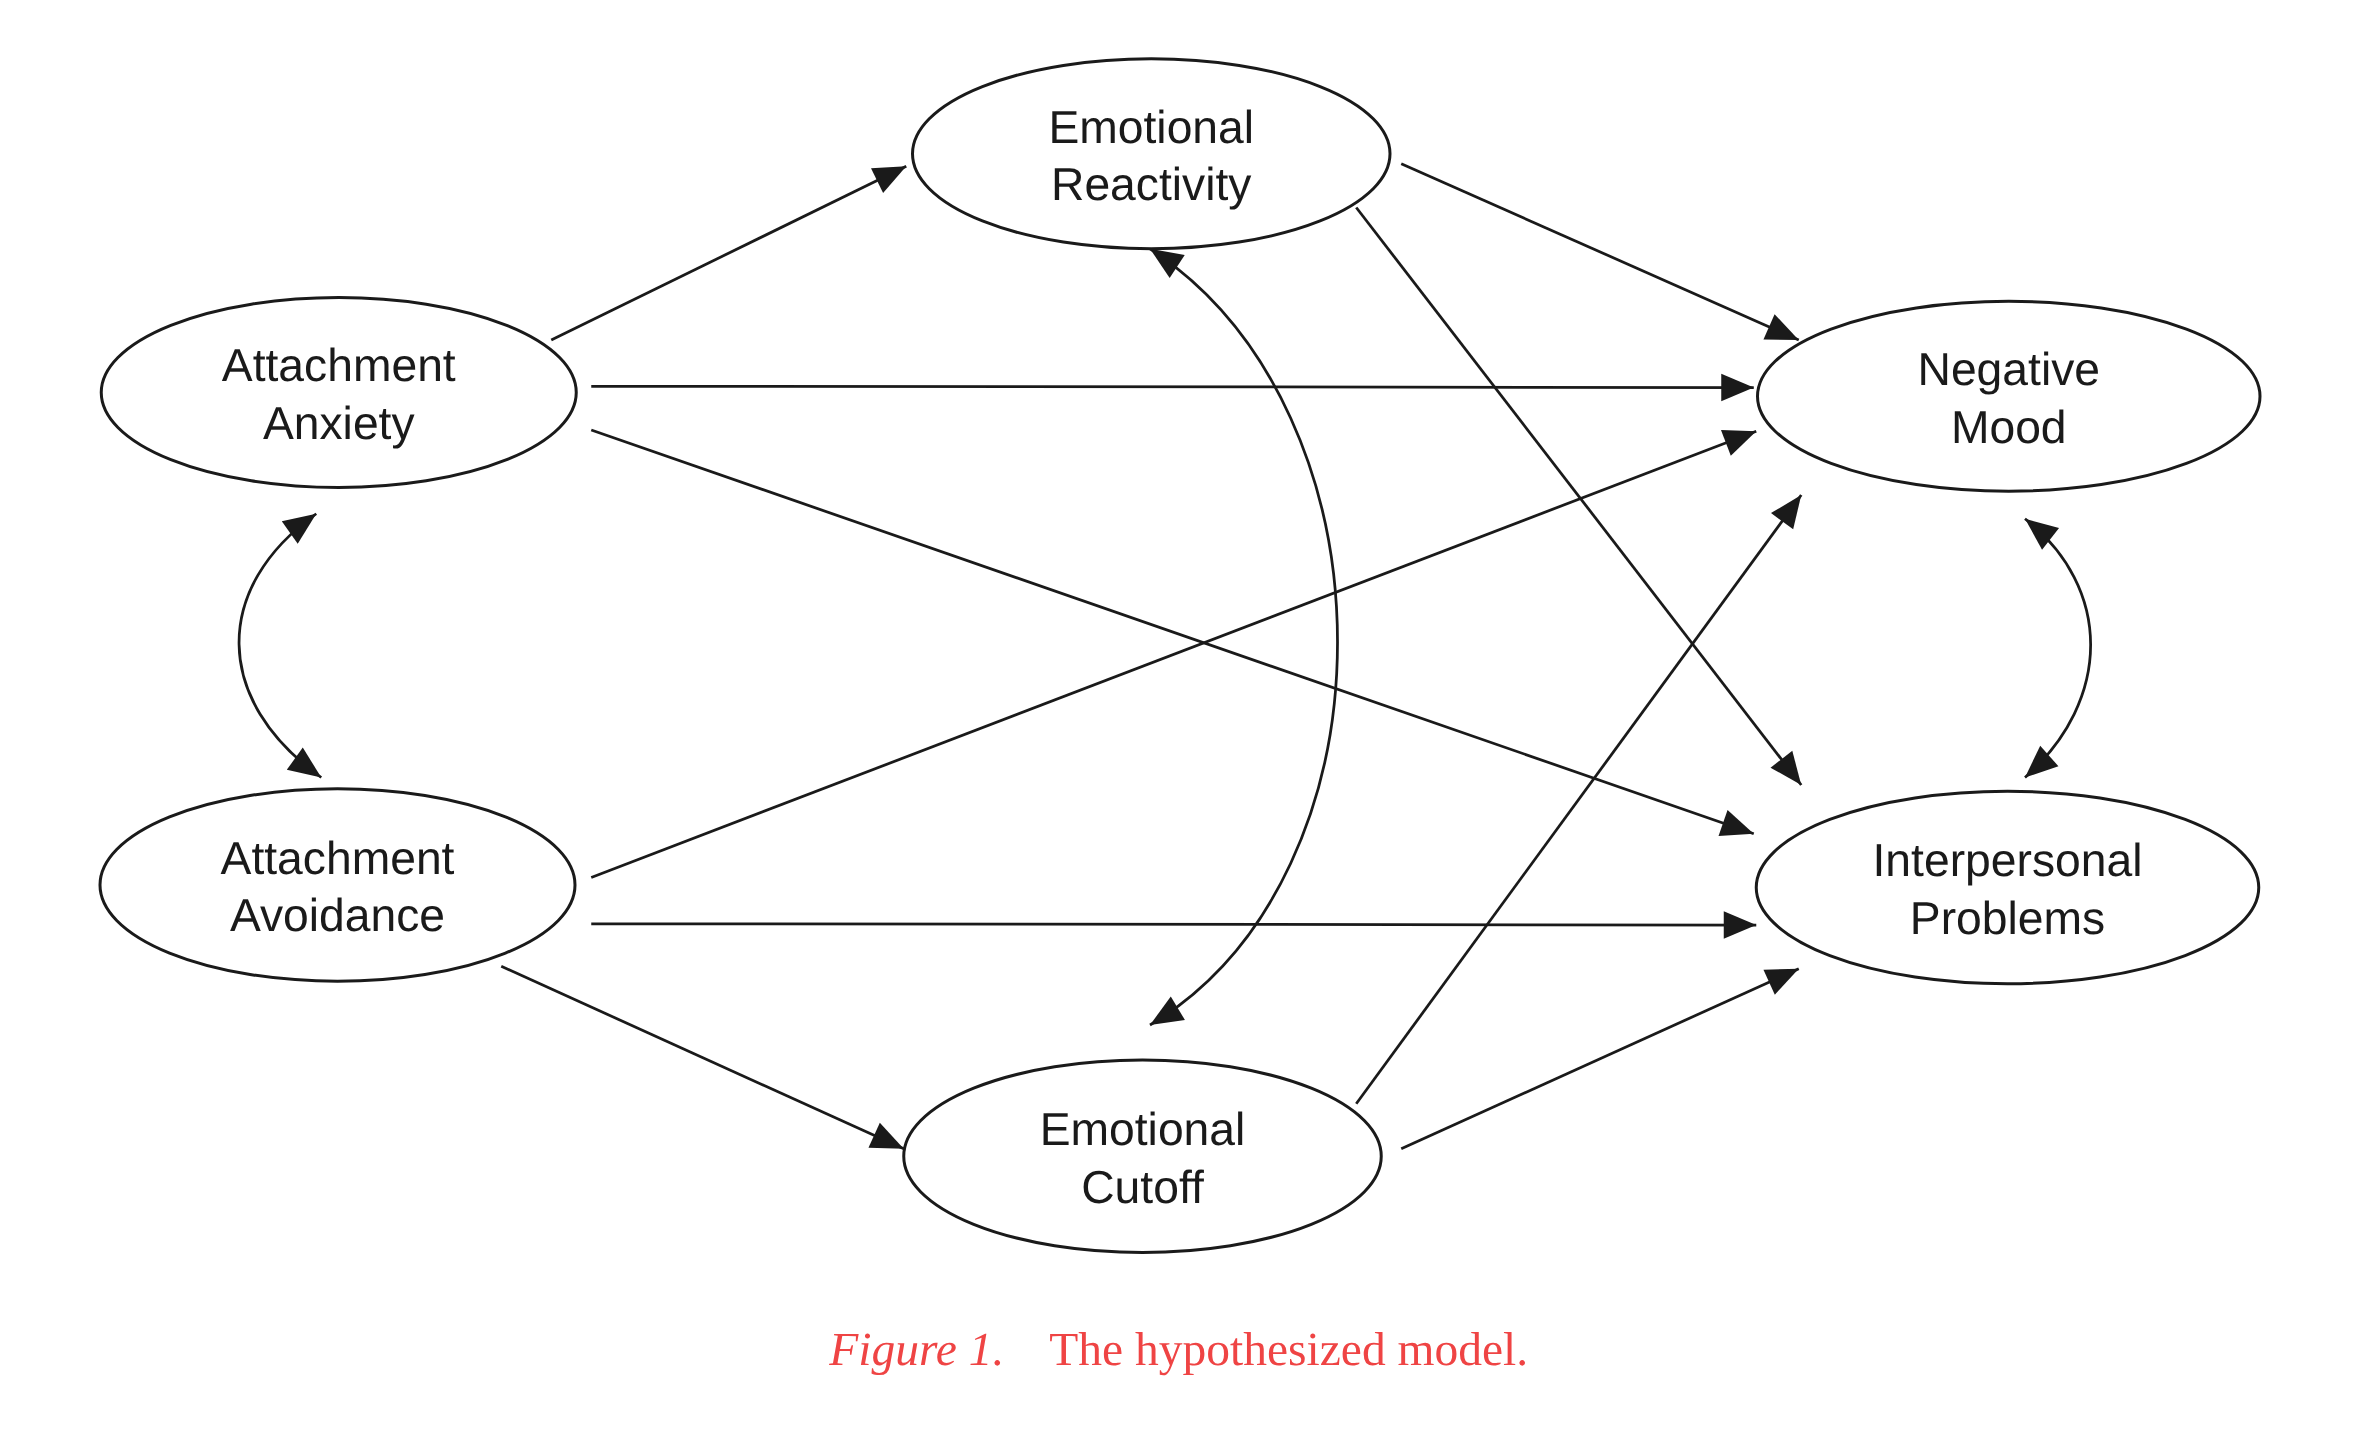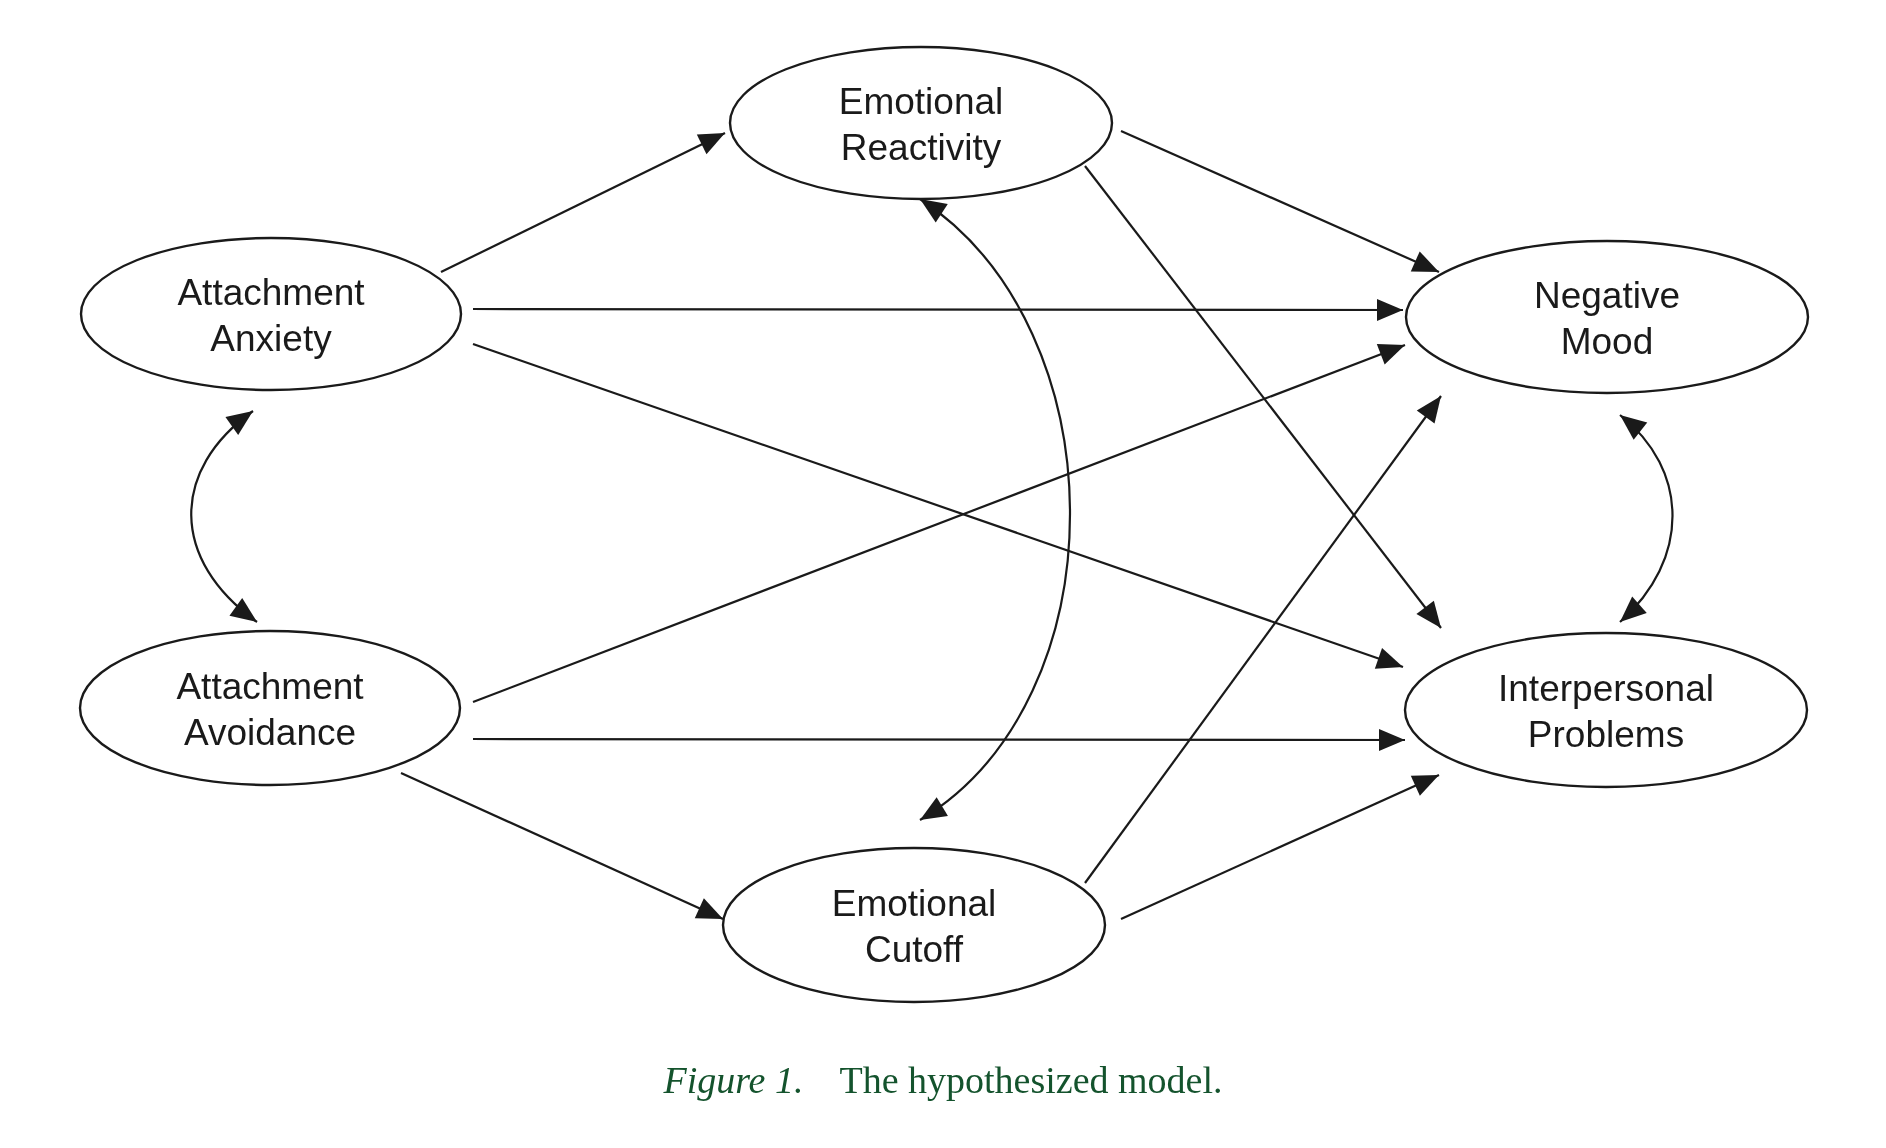--- a/index.html
+++ b/index.html
@@ -4,21 +4,21 @@
 <style>
   html, body { margin: 0; padding: 0; background: #ffffff; }
   body { width: 1886px; height: 1148px; position: relative; overflow: hidden; }
   #diagram { position: absolute; left: 0; top: 0; width: 1886px; height: 1148px; }
   .node-ellipse { fill: #ffffff; stroke: #1a1a1a; stroke-width: 2.4; }
   .node-label { font-family: "Liberation Sans", sans-serif; font-size: 37px; fill: #1a1a1a; text-anchor: middle; }
   .edge { fill: none; stroke: #1a1a1a; stroke-width: 2.2; }
   .arrowhead { fill: #1a1a1a; }
   #caption {
     position: absolute; left: 0; width: 1886px; top: 1058px;
-    text-align: center; font-family: "Liberation Serif", serif; font-size: 38px; color: #14532d;
+    text-align: center; font-family: "Liberation Serif", serif; font-size: 38px; color: #ef4444;
   }
   #caption .fig-label { font-style: italic; margin-right: 36px; }
 </style>
 </head>
 <body>
 
 <svg id="diagram" xmlns="http://www.w3.org/2000/svg" width="1886" height="1148" viewBox="0 0 1886 1148">
   <g id="edges-layer">
       <line x1="441" y1="272" x2="725" y2="133" class="edge"></line>
       <polygon points="725,133 706.4827346917442,154.30987765107218 696.8113773368942,134.54969427857307" class="arrowhead"></polygon>

